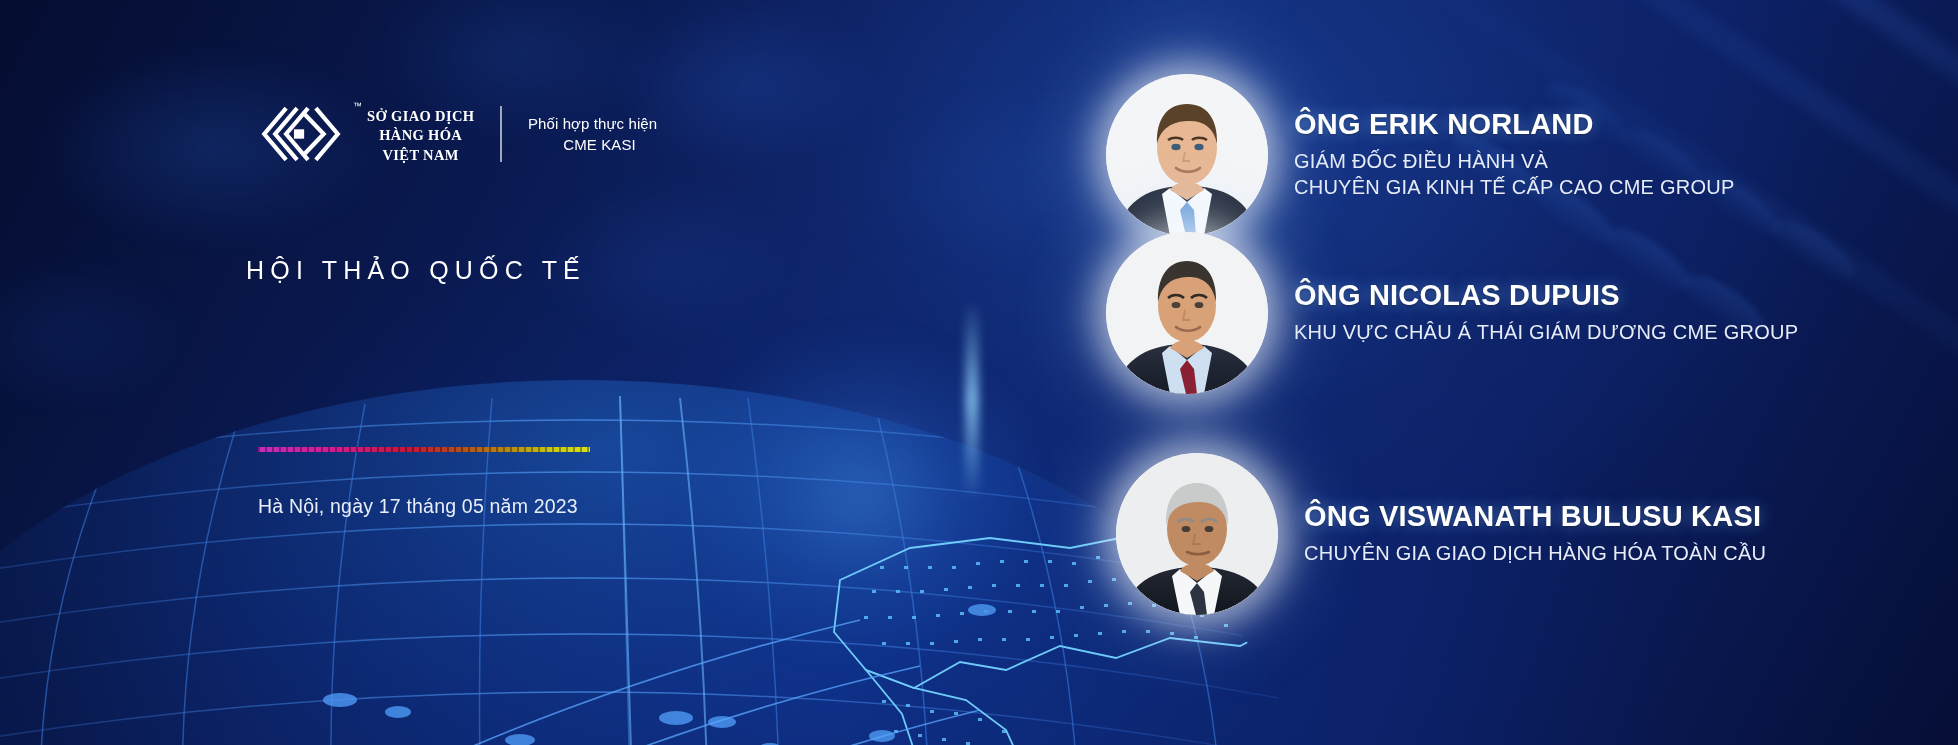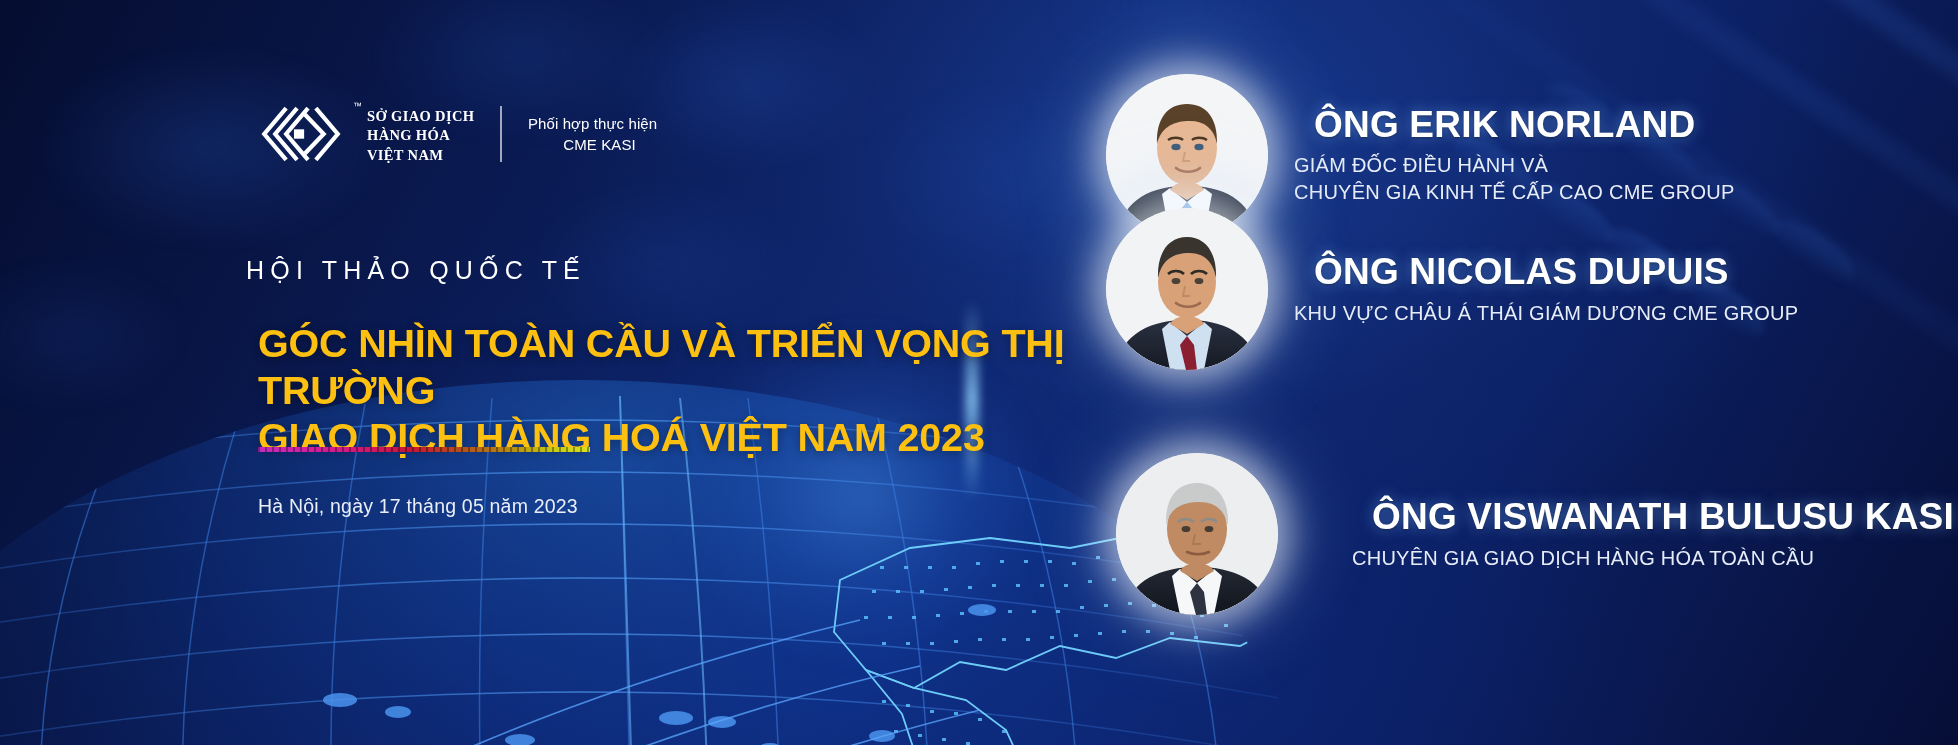--- a/index.html
+++ b/index.html
@@ -80,20 +80,21 @@
   .mxv-mark { width:86px; height:62px; }
   .mxv-words { position:relative; padding-top:4px; }
   .mxv-tm {
     position:absolute; left:0; top:-2px;
     font-size:9px; color:#ffffff; letter-spacing:.3px;
   }
   .mxv-words .ln {
     display:block; color:#ffffff; font-size:14.5px; font-weight:600;
     letter-spacing:.35px; line-height:1.34;
     font-family:"Liberation Serif", serif;
+    text-align:center;
   }
   .logo-div {
     width:1.6px; height:56px; background:rgba(255,255,255,.62);
     margin:0 4px;
   }
   .partner .ln {
     display:block; color:#ffffff; font-size:15px; font-weight:400;
     line-height:1.42; letter-spacing:.1px;text-align:center;
   }
   .partner .ln.second { padding-left:14px; }
@@ -132,34 +133,33 @@
     flex:0 0 auto;
     box-shadow:0 0 34px 12px rgba(255,255,255,.55),
                0 0 70px 26px rgba(160,205,255,.22);
     overflow:hidden;
     background:#f2f3f5;
   }
   .portrait svg { display:block; width:100%; height:100%; }
 
   .sp-text { margin-left:26px; }
   .sp-name {
-    color:#ffffff; font-weight:700; font-size:37px; letter-spacing:.2px;
+    color:#ffffff; font-weight:700; font-size:29px; letter-spacing:.2px;
     line-height:1.1;
     text-shadow:0 0 14px rgba(120,180,255,.55), 0 1px 3px rgba(0,0,0,.5);
-    margin-left:20px;
   }
   .sp-role { margin-top:7px; }
   .sp-role span {
     display:block; color:#e6ecf8; font-size:20px; font-weight:400;
     letter-spacing:.25px; line-height:1.32;
   }
 
   #speaker-1 { left:1106px; top:74px; }
-  #speaker-2 { left:1106px; top:208px; }
-  #speaker-3 { left:1116px; top:453px;gap:48px; }
+  #speaker-2 { left:1106px; top:232px; }
+  #speaker-3 { left:1116px; top:453px; }
 </style>
 </head>
 <body>
 
 <div class="banner">
 
   <div class="bg-photo-left"></div>
   <div class="bg-photo-mid"></div>
 
   <div class="bg-photo-right">
@@ -424,24 +424,20 @@
       <div class="logo-div"></div>
 
       <div class="partner">
         <span class="ln">Phối hợp thực hiện</span>
         <span class="ln second">CME KASI</span>
       </div>
     </div>
 
     <div class="eyebrow">HỘI THẢO QUỐC TẾ</div>
 
-    <div class="headline">
-      <span class="l1">GÓC NHÌN TOÀN CẦU VÀ TRIỂN VỌNG THỊ TRƯỜNG</span>
-      <span class="l2">GIAO DỊCH HÀNG HOÁ VIỆT NAM 2023</span>
-    </div>
 
     <div class="rule"></div>
 
     <div class="datetext">Hà Nội, ngày 17 tháng 05 năm 2023</div>
   </div>
 
   <div class="speaker" id="speaker-1">
     <div class="portrait">
       <svg viewBox="0 0 162 162">
         <defs>

